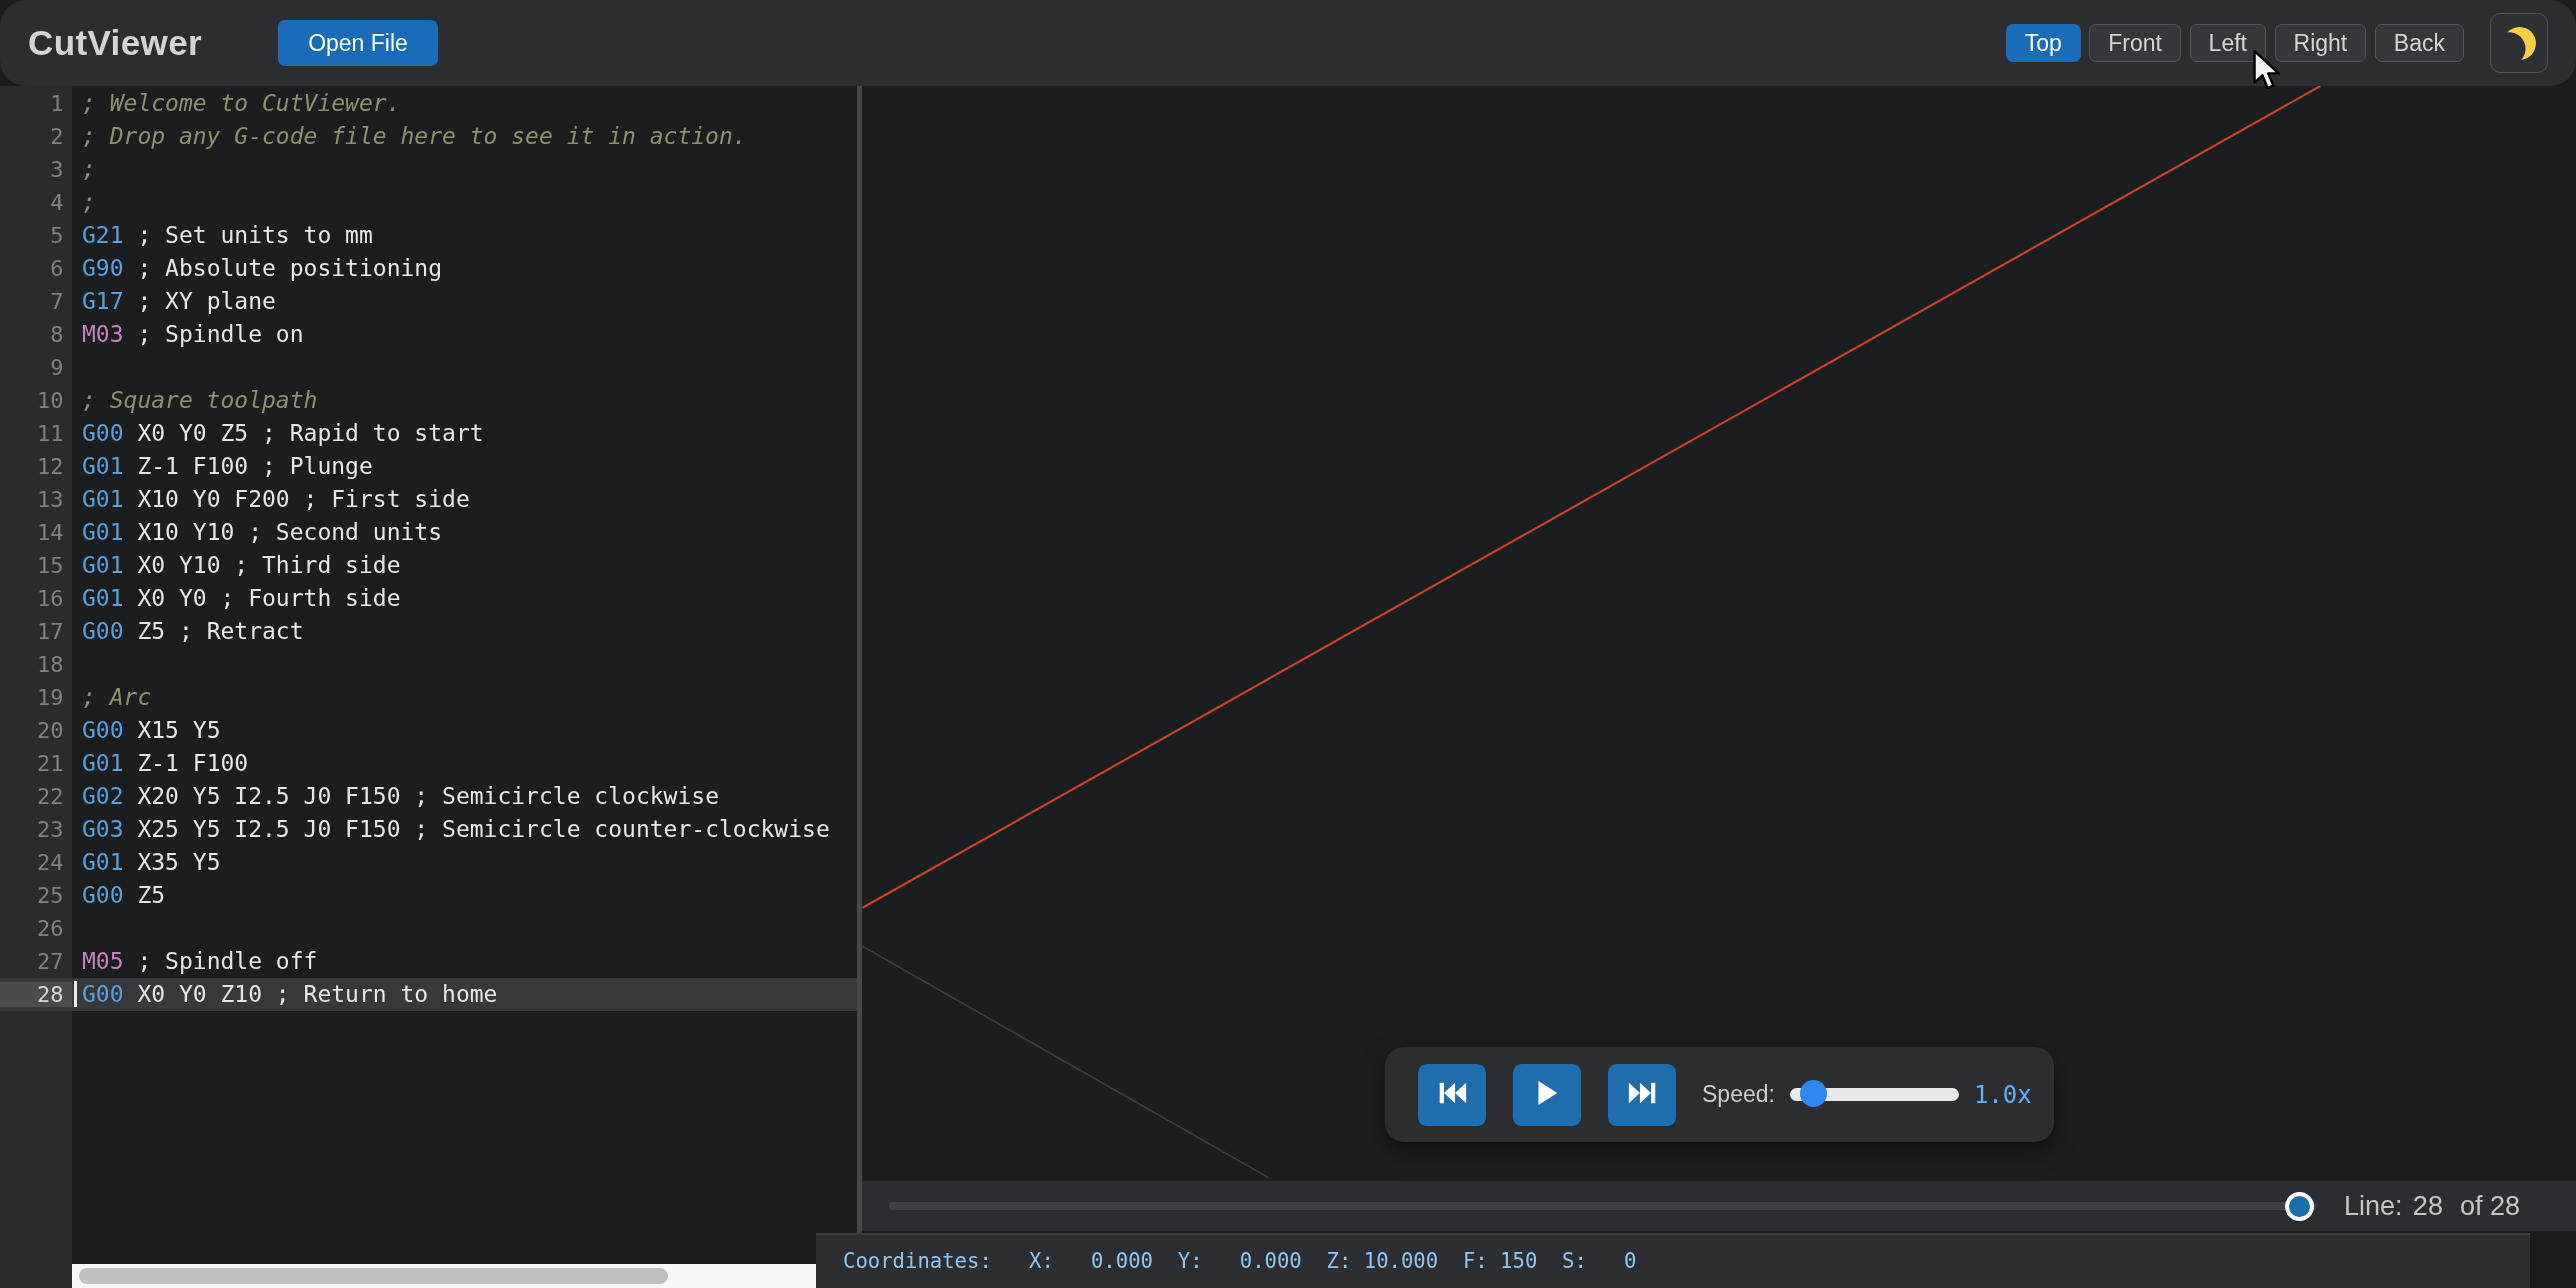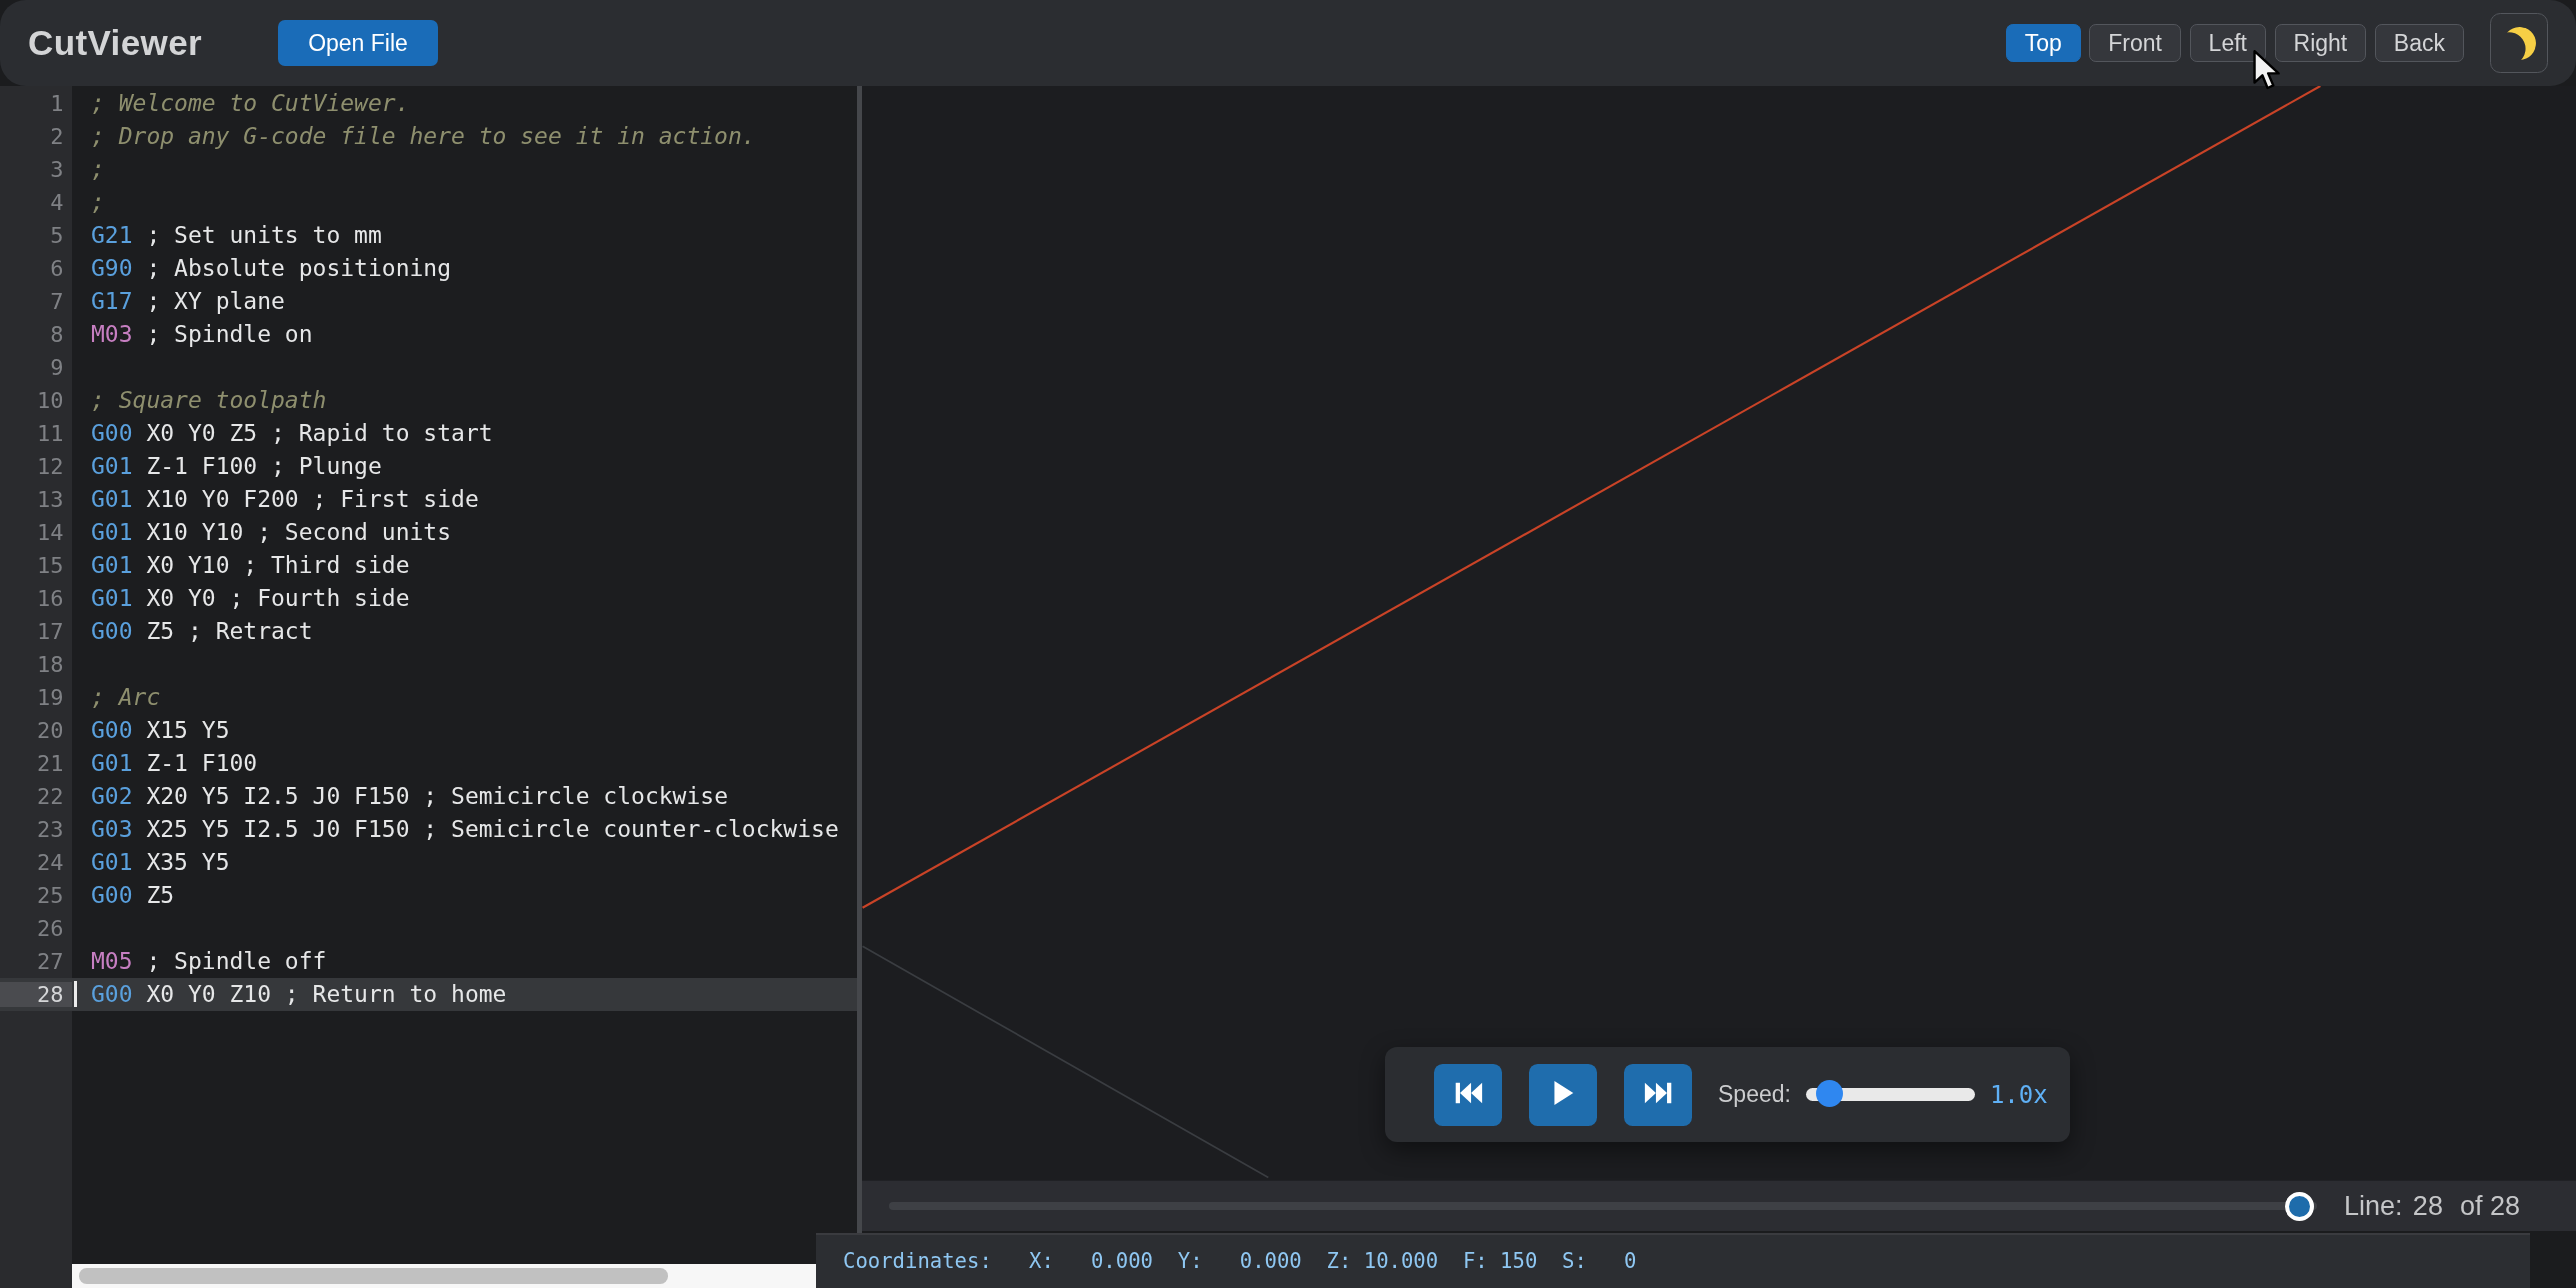--- a/index.html
+++ b/index.html
@@ -23,42 +23,42 @@
              box-shadow:inset -9.4px 6.9px 0 0 #f6cf45;transform:rotate(10deg);}
 
   
   .editor{position:absolute;left:0;top:86px;width:857px;height:1202px;background:#1c1d1f;overflow:hidden;}
   .gutter-col{position:absolute;left:0;top:0;width:72px;height:1202px;background:#2a2b2e;}
   .code-lines{position:absolute;left:0;top:0.9px;width:857px;}
   .row{position:relative;height:33px;display:flex;align-items:center;
        font-family:"DejaVu Sans Mono",monospace;font-size:23px;white-space:pre;}
   .row .ln{width:63px;flex:none;text-align:right;color:#7f8185;font-size:22px;}
   .row .gut{width:72px;flex:none;display:flex;justify-content:flex-end;padding-right:8.6px;box-sizing:border-box;}
-  .row .code{padding-left:19px;}
+  .row .code{padding-left:10px;}
   .row.current{background:#36383b;}
   .row.current .gut{background:#4a4b4f;}
   .row.current .ln{color:#d5d6d8;}
   .caret{position:absolute;left:74px;top:3.4px;width:2.6px;height:26px;background:#ececec;}
   .seg.gcode{color:#5aa0dd;}
   .seg.mcode{color:#c77fc2;}
   .seg.comment{color:#8e8f6e;font-style:italic;}
   .seg.plain{color:#e6e7e8;}
 
   .h-scrollbar{position:absolute;left:72px;top:1178px;width:785px;height:24px;background:#f7f7f7;}
   .h-scroll-thumb{position:absolute;left:6.9px;top:4.3px;width:589px;height:15.4px;background:#c1c1c1;border-radius:7.7px;}
 
   .v-divider{position:absolute;left:857px;top:86px;width:5.1px;height:1202px;background:#45474b;}
 
   
   .viewport{position:absolute;left:862px;top:86px;width:1714px;height:1094px;background:#1c1d20;overflow:hidden;}
 
   
   .playback-panel{position:absolute;left:1385px;top:1047px;width:669px;height:95px;background:#2b2d31;
-                  border-radius:12px;box-shadow:0 8.6px 24px rgba(0,0,0,.45);
-                  display:flex;align-items:center;z-index:10;padding-left:16px;}
+                  border-radius:19px;box-shadow:0 8.6px 24px rgba(0,0,0,.45);
+                  display:flex;align-items:center;z-index:10;}
   .pb-btn{width:68px;height:62px;border-radius:8.6px;background:#1f6dad;border:none;
           display:flex;align-items:center;justify-content:center;flex:none;}
   .pb-btn svg{fill:#fff;}
   .pb-btn.first{margin-left:33px;}
   .pb-btn + .pb-btn{margin-left:27px;}
   .speed-label{margin-left:26px;font-size:23px;color:#cbccce;}
   .speed-track{position:relative;margin-left:14.6px;width:169px;height:13px;border-radius:6.9px;
                background:#e9e9e9;flex:none;}
   .speed-thumb{position:absolute;left:10.3px;top:-7.7px;width:27px;height:27px;border-radius:50%;background:#2f87f0;}
   .speed-value{margin-left:15.4px;font-family:"DejaVu Sans Mono",monospace;font-size:24px;color:#5fb0f5;}

